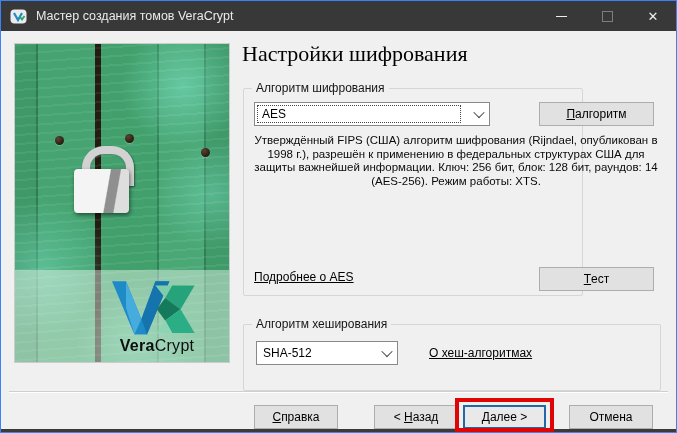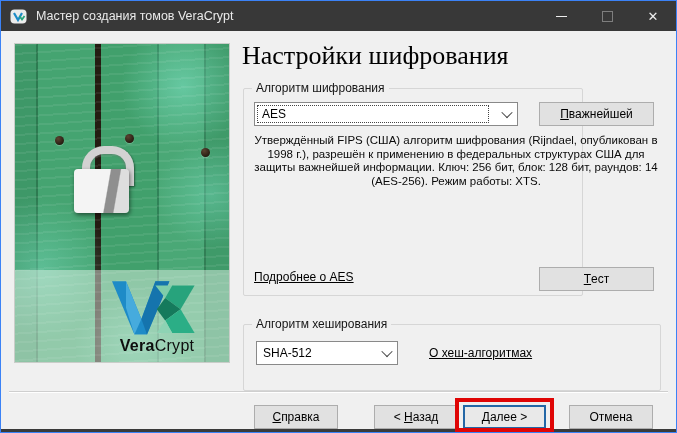--- a/index.html
+++ b/index.html
@@ -31,21 +31,21 @@
            border-radius:22px 22px 0 0;box-shadow:inset 0 0 3px #6f6f6f,1px 1px 2px rgba(0,0,0,.45);}
   .lock-body{position:absolute;left:59px;top:125px;width:55px;height:44px;border-radius:4px;
            background:linear-gradient(100deg,#f4f4f4 0 58%,#8f8f8f 60% 74%,#dedede 76%);
            box-shadow:1px 2px 4px rgba(0,0,0,.5);}
   .band{position:absolute;left:0;right:0;top:226px;bottom:0;background:rgba(252,255,250,.42);}
   .logo-svg{position:absolute;left:97px;top:237px;width:84px;height:55px;}
   .logo-text{position:absolute;left:90px;top:293px;width:104px;text-align:center;font-size:16px;color:#0e0e0e;letter-spacing:.3px;}
   .logo-text b{font-weight:bold;}
   
   .heading{position:absolute;left:241px;top:40px;margin:0;font-family:"Liberation Serif",serif;
-           font-weight:normal;font-size:26px;color:#000;}
+           font-weight:normal;font-size:22px;color:#000;}
   .group{position:absolute;border:1px solid #d6d6d6;border-radius:2px;box-sizing:border-box;}
   .group-label{position:absolute;top:-8px;left:8px;background:#f0f0f0;padding:0 4px;font-size:12px;color:#151515;white-space:nowrap;}
   .g-encrypt{left:242px;top:87px;width:340px;height:208px;}
   .g-hash{left:242px;top:323px;width:418px;height:67px;}
   .combo{position:absolute;background:#fff;border:1px solid #898989;box-sizing:border-box;height:24px;
          display:flex;align-items:center;font-size:12px;color:#000;}
   .combo-text{flex:1;margin:2px 0 2px 2px;padding:1px 4px;white-space:nowrap;}
   .combo-text.focused{border:1px dotted #444;}
   .chev-zone{width:20px;display:flex;align-items:center;justify-content:center;align-self:stretch;}
   .chev{width:7px;height:7px;border-right:1.5px solid #464646;border-bottom:1.5px solid #464646;
@@ -108,28 +108,28 @@
     <div class="logo-text">
       <b>Vera</b><span>Crypt</span>
     </div>
   </div>
 
   <h1 class="heading">Настройки шифрования</h1>
 
   <div class="group g-encrypt">
     <span class="group-label">Алгоритм шифрования</span>
   </div>
-  <div class="combo" style="left:253px;top:101px;width:264px;gap:8px;">
+  <div class="combo" style="left:253px;top:101px;width:236px;gap:8px;">
     <span class="combo-text focused">AES</span>
     <span class="chev-zone">
         <span class="chev"></span>
       </span>
   </div>
   <button class="btn" style="left:538px;top:101px;width:115px;">
-    <span class="accel">П</span><span>важнейшей</span>
+    <span class="accel">П</span><span>алгоритм</span>
   </button>
   <div class="desc">Утверждённый FIPS (США) алгоритм шифрования (Rijndael, опубликован в 1998 г.), разрешён к применению в федеральных структурах США для защиты важнейшей информации. Ключ: 256 бит, блок: 128 бит, раундов: 14 (AES-256). Режим работы: XTS.</div>
   <a class="link" style="left:253px;top:269px;">Подробнее о AES</a>
   <button class="btn" style="left:538px;top:266px;width:115px;">
     <span class="accel">Т</span><span>ест</span>
   </button>
 
   <div class="group g-hash">
     <span class="group-label">Алгоритм хеширования</span>
   </div>

